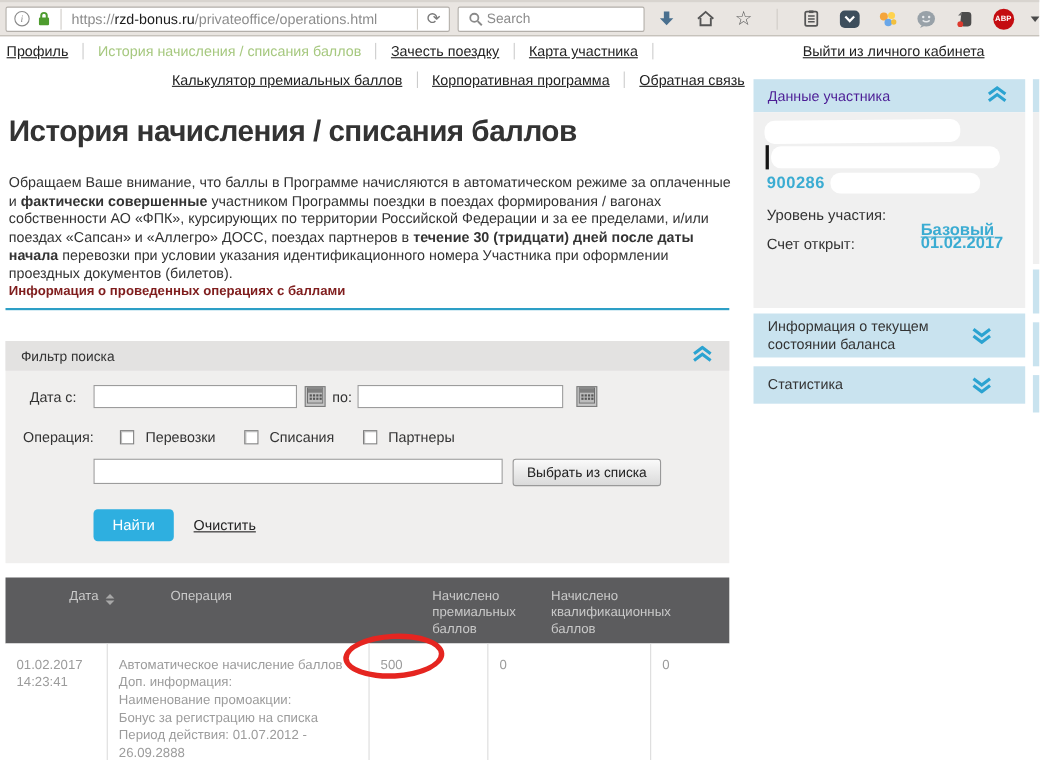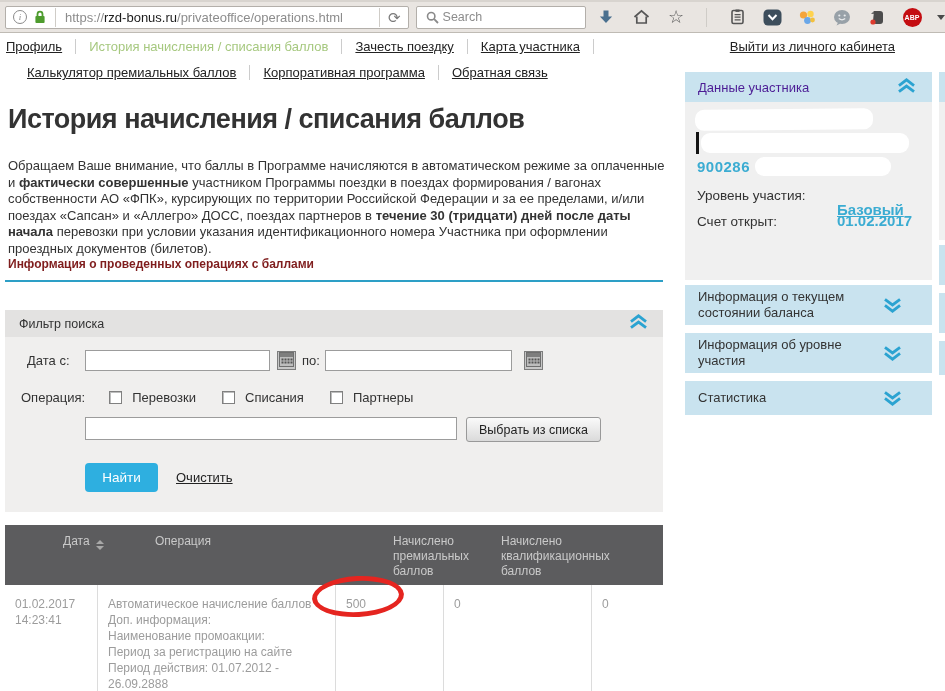--- a/index.html
+++ b/index.html
@@ -29,21 +29,21 @@
   .star-glyph { font-size:18px; color:#5c5c5c; line-height:1; }
   .abp-badge { width:19px; height:19px; border-radius:50%; background:#c40d11; color:#fff;
     font-size:7px; font-weight:bold; display:flex; align-items:center; justify-content:center; letter-spacing:0; }
   .caret-down { width:0; height:0; border-left:4px solid transparent; border-right:4px solid transparent;
     border-top:5px solid #4a4a4a; }
 
   
   .topnav { position:absolute; left:0; top:33px; width:690px; }
   .nav-row { display:flex; align-items:center; }
   .nav-row-1 { margin-top:6px; }
-  .nav-row-2 { margin-top:11px; padding-left:14px; }
+  .nav-row-2 { margin-top:11px; padding-left:4px;justify-content:flex-end; }
   .nav-item { font-size:13px; color:#222; text-decoration:underline; padding:0 13px;
     border-right:1px solid #ccc; cursor:pointer; white-space:nowrap; }
   .nav-row-1 .nav-item:first-child { padding-left:6px; }
   .nav-item.active { color:#a6c87f; text-decoration:none; }
   .nav-row-2 .nav-item:last-child { border-right:none; }
   .logout-link { position:absolute; top:39px; right:50px; font-size:13px; color:#222;
     text-decoration:underline; cursor:pointer; }
 
   
   .page-title { position:absolute; left:8px; top:104px; font-size:27px; font-weight:bold;
@@ -305,21 +305,21 @@
       <div class="cell c3"><span>Начислено премиальных баллов</span></div>
       <div class="cell c4"><span>Начислено квалификационных баллов</span></div>
     </div>
   <div class="t-body">
       <div class="t-row">
         <div class="cell c1">01.02.2017 14:23:41</div>
         <div class="cell c2">
           <div>Автоматическое начисление баллов</div>
           <div>Доп. информация:</div>
           <div>Наименование промоакции:</div>
-          <div>Период за регистрацию на сайте</div>
+          <div>Бонус за регистрацию на списка</div>
           <div>Период действия: 01.07.2012 - 26.09.2888</div>
         </div>
         <div class="cell c3">500</div>
         <div class="cell c4">0</div>
         <div class="cell c5">0</div>
       </div>
     </div>
 </div>
 <div class="red-ellipse"></div>
 
@@ -338,27 +338,20 @@
     <span class="member-no">900286</span>
     <span class="blob" style="left:70px; top:55px; width:136px; height:19px;"></span>
     <span class="sb-label" style="left:12px; top:86px;">Уровень участия:</span>
     <span class="sb-val sb-link" style="top:99px;">Базовый</span>
     <span class="sb-label" style="left:12px; top:112px;">Счет открыт:</span>
     <span class="sb-val" style="top:110px;">01.02.2017</span>
   </div>
   <div class="sb-panels">
       <div class="sb-panel sb-p2">
         <span>Информация о текущем состоянии баланса</span>
-        <svg width="21" height="16" viewBox="0 0 22 17">
-    <path d="M3 2.5 L11 8.5 L19 2.5" fill="none" stroke="#2ba3d1" stroke-width="3"></path>
-    <path d="M3 9 L11 15 L19 9" fill="none" stroke="#2ba3d1" stroke-width="3"></path>
-  </svg>
-      </div>
-      <div class="sb-panel sb-p3">
-        <span>Информация об уровне участия</span>
         <svg width="21" height="16" viewBox="0 0 22 17">
     <path d="M3 2.5 L11 8.5 L19 2.5" fill="none" stroke="#2ba3d1" stroke-width="3"></path>
     <path d="M3 9 L11 15 L19 9" fill="none" stroke="#2ba3d1" stroke-width="3"></path>
   </svg>
       </div>
       <div class="sb-panel sb-p4">
         <span>Статистика</span>
         <svg width="21" height="16" viewBox="0 0 22 17">
     <path d="M3 2.5 L11 8.5 L19 2.5" fill="none" stroke="#2ba3d1" stroke-width="3"></path>
     <path d="M3 9 L11 15 L19 9" fill="none" stroke="#2ba3d1" stroke-width="3"></path>

